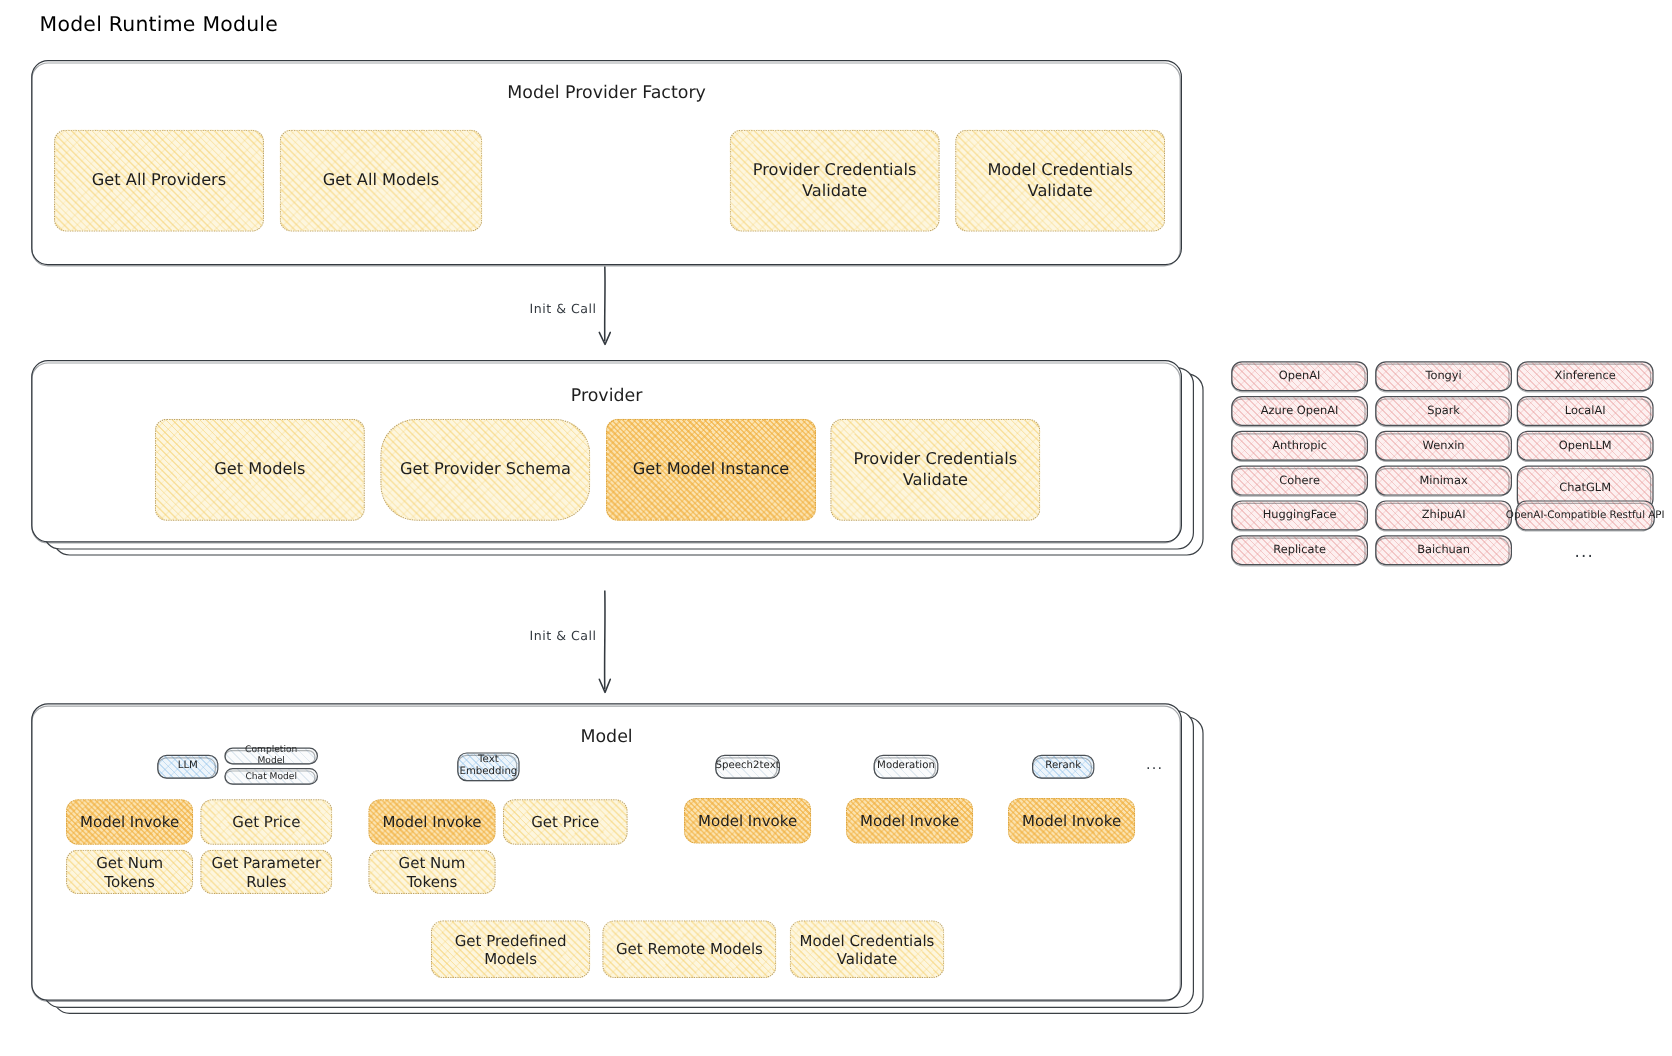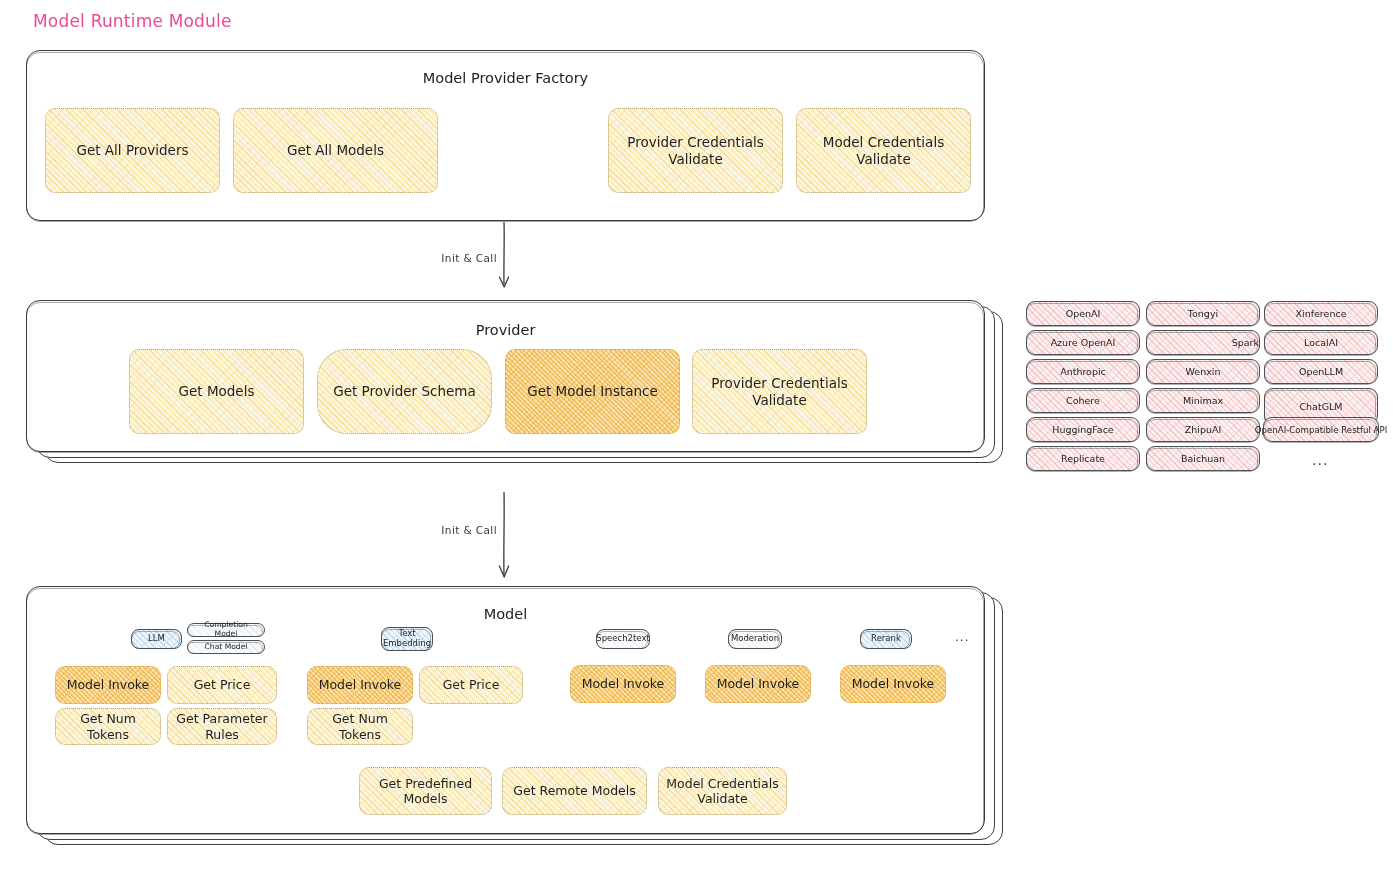--- a/index.html
+++ b/index.html
@@ -30,21 +30,21 @@
     left: -1.5px; top: 0.5px; right: 0.5px; bottom: -1.5px;
     border: 0.7px solid rgba(52,58,64,.45);
     border-radius: 14px;
     pointer-events: none;
   }
 
   .title {
     position: absolute;
     font-size: 17px;
     letter-spacing: .2px;
-    color: #ec4899;
+    color: #000000;
     white-space: nowrap;
   }
 
   
   .card-title {
     position: absolute;
     left: 0; right: 0;
     text-align: center;
     font-size: 14.5px;
     color: #1e1e1e;
@@ -158,21 +158,21 @@
 <body>
 
 <div class="title" style="left:33px; top:11px;">Model Runtime Module</div>
 
 <div class="sketch" style="left:26px; top:50px; width:959px; height:171px;">
   <div class="card-title" style="top:19px;">Model Provider Factory</div>
 
   <div class="node" style="left:18px; top:57px; width:175px; height:85px;">
     <span>Get All Providers</span>
   </div>
-  <div class="node" style="left:206px; top:57px; width:205px; height:85px;">
+  <div class="node" style="left:206px; top:57px; width:169px; height:85px;">
     <span>Get All Models</span>
   </div>
   <div class="node" style="left:581px; top:57px; width:175px; height:85px;">
     <span>Provider Credentials Validate</span>
   </div>
   <div class="node" style="left:769px; top:57px; width:175px; height:85px;">
     <span>Model Credentials Validate</span>
   </div>
 </div>
 
@@ -220,21 +220,21 @@
   <div class="chip" style="left:1026px; top:417px; width:114px; height:25px;">
       <span>HuggingFace</span>
     </div>
   <div class="chip" style="left:1026px; top:446px; width:114px; height:25px;">
       <span>Replicate</span>
     </div>
 
   <div class="chip" style="left:1146px; top:301px; width:114px; height:25px;">
       <span>Tongyi</span>
     </div>
-  <div class="chip" style="left:1146px; top:330px; width:114px; height:25px;justify-content:flex-end;">
+  <div class="chip" style="left:1146px; top:330px; width:114px; height:25px;">
       <span>Spark</span>
     </div>
   <div class="chip" style="left:1146px; top:359px; width:114px; height:25px;">
       <span>Wenxin</span>
     </div>
   <div class="chip" style="left:1146px; top:388px; width:114px; height:25px;">
       <span>Minimax</span>
     </div>
   <div class="chip" style="left:1146px; top:417px; width:114px; height:25px;">
       <span>ZhipuAI</span>

